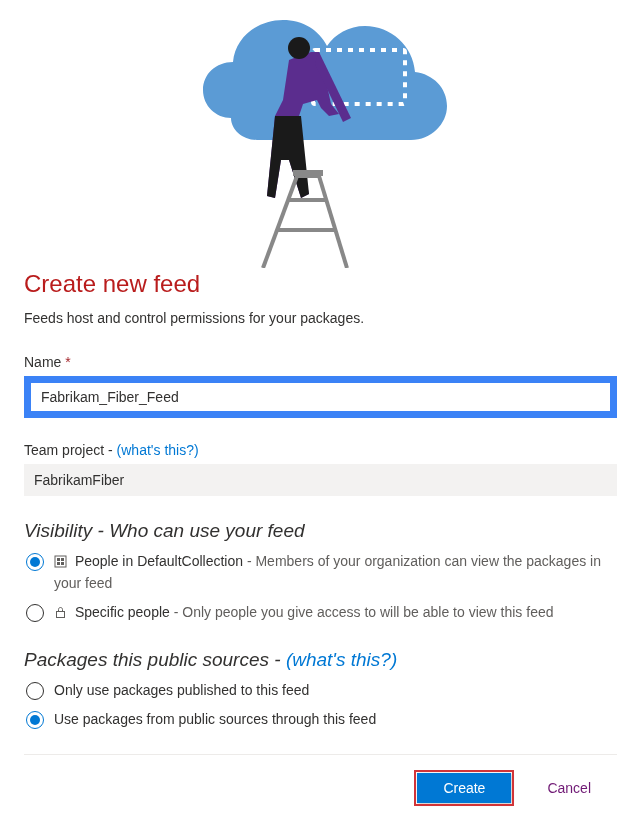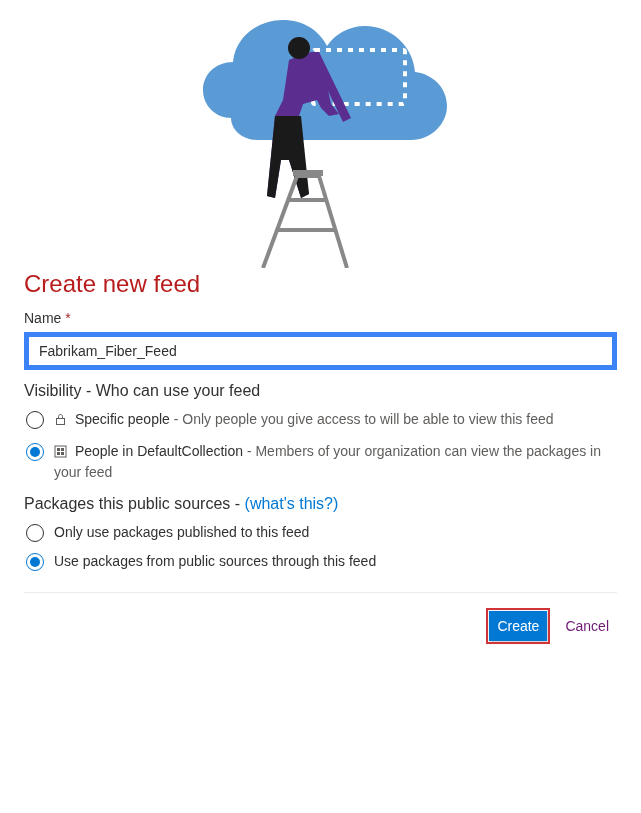--- a/index.html
+++ b/index.html
@@ -24,49 +24,50 @@
       font-size: 24px;
       font-weight: 400;
       color: #b91c1c;
       margin-bottom: 12px;
     }
     .subtitle {
       font-size: 14px;
       color: #323130;
       margin-bottom: 28px;
     }
-    .field { margin-bottom: 12px; }
+    .field { margin-bottom: 24px; }
     .field-label {
       display: block;
       font-size: 14px;
       color: #323130;
       margin-bottom: 6px;
     }
     .required { color: #a4262c; }
     .link { color: #0078d4; text-decoration: none; cursor: pointer; }
     .text-input {
       width: 100%;
       padding: 6px 10px;
-      border: 5px solid #3b82f6;
+      border: 7px solid #3b82f6;
       font-family: inherit;
       font-size: 14px;
       color: #323130;
       background: #fff;
     }
     .readonly-box {
       width: 100%;
       padding: 8px 10px;
       background: #f3f2f1;
       color: #323130;
       font-size: 14px;
     }
     .section-label {
-      font-size: 16px;
+      font-size: 19px;
       color: #323130;
       margin-bottom: 10px;
+      font-style: italic;
     }
     .radio-row {
       display: flex;
       align-items: flex-start;
       gap: 10px;
       margin-bottom: 10px;
       padding-left: 2px;
     }
     .radio {
       width: 18px;
@@ -100,21 +101,21 @@
       border-top: 1px solid #edebe9;
       margin: 20px 0 18px 0;
     }
     .footer {
       display: flex;
       justify-content: flex-end;
       gap: 10px;
       align-items: center;
     }
     .btn {
-      padding: 7px 8px;
+      padding: 7px 26px;
       font-family: inherit;
       font-size: 14px;
       border: none;
       cursor: pointer;
     }
     .btn-primary {
       background: #0078d4;
       color: #fff;
       outline: 2px solid #d13438;
       outline-offset: 1px;
@@ -144,61 +145,69 @@
     <line x1="176" y1="260" x2="148" y2="168" stroke="#888" stroke-width="4"></line>
     <line x1="106" y1="222" x2="164" y2="222" stroke="#888" stroke-width="4"></line>
     <line x1="116" y1="192" x2="156" y2="192" stroke="#888" stroke-width="4"></line>
     <line x1="126" y1="168" x2="148" y2="168" stroke="#888" stroke-width="4"></line>
     <rect x="122" y="162" width="30" height="6" fill="#888"></rect>
   </svg>
 </div>
 
 <div class="content">
   <h1>Create new feed</h1>
+  <p class="subtitle">Feeds host and control permissions for your packages.</p>
 
   <div class="field">
     <label class="field-label">
       <span>Name</span>
       <span class="required">*</span>
     </label>
     <input type="text" class="text-input" value="Fabrikam_Fiber_Feed" style="">
   </div>
 
+  <div class="field">
+    <label class="field-label">
+      <span>Team project -</span>
+      <a class="link">(what's this?)</a>
+    </label>
+    <div class="readonly-box">FabrikamFiber</div>
+  </div>
 
   <div class="field">
     <div class="section-label">Visibility - Who can use your feed</div>
-
-    <div class="radio-row">
-      <div class="radio"></div>
-      <div class="radio-label">
-        <span class="icon-inline">
-          <svg width="13" height="13" viewBox="0 0 13 13">
-              <rect x="2.5" y="5.5" width="8" height="6" fill="none" stroke="#605e5c" stroke-width="1"></rect>
-              <path d="M 4.5 5.5 V 3.5 C 4.5 2.3 5.3 1.5 6.5 1.5 C 7.7 1.5 8.5 2.3 8.5 3.5 V 5.5" fill="none" stroke="#605e5c" stroke-width="1"></path>
-            </svg>
-        </span>
-        <span>Specific people</span><span class="muted"> - </span><span class="muted">Only people you give access to will be able to view this feed</span>
-      </div>
-    </div>
 
     <div class="radio-row">
       <div class="radio selected"></div>
       <div class="radio-label">
         <span class="icon-inline">
           <svg width="13" height="13" viewBox="0 0 13 13">
               <rect x="1" y="1" width="11" height="11" fill="none" stroke="#605e5c" stroke-width="1"></rect>
               <rect x="3" y="3" width="3" height="3" fill="#605e5c"></rect>
               <rect x="7" y="3" width="3" height="3" fill="#605e5c"></rect>
               <rect x="3" y="7" width="3" height="3" fill="#605e5c"></rect>
               <rect x="7" y="7" width="3" height="3" fill="#605e5c"></rect>
             </svg>
         </span>
         <span>People in DefaultCollection</span><span class="muted"> - </span><span class="muted">Members of your organization can view the packages in your feed</span>
       </div>
     </div>
+
+    <div class="radio-row">
+      <div class="radio"></div>
+      <div class="radio-label">
+        <span class="icon-inline">
+          <svg width="13" height="13" viewBox="0 0 13 13">
+              <rect x="2.5" y="5.5" width="8" height="6" fill="none" stroke="#605e5c" stroke-width="1"></rect>
+              <path d="M 4.5 5.5 V 3.5 C 4.5 2.3 5.3 1.5 6.5 1.5 C 7.7 1.5 8.5 2.3 8.5 3.5 V 5.5" fill="none" stroke="#605e5c" stroke-width="1"></path>
+            </svg>
+        </span>
+        <span>Specific people</span><span class="muted"> - </span><span class="muted">Only people you give access to will be able to view this feed</span>
+      </div>
+    </div>
   </div>
 
   <div class="field">
     <div class="section-label">
       <span>Packages this public sources -</span>
       <a class="link">(what's this?)</a>
     </div>
 
     <div class="radio-row">
       <div class="radio"></div>

